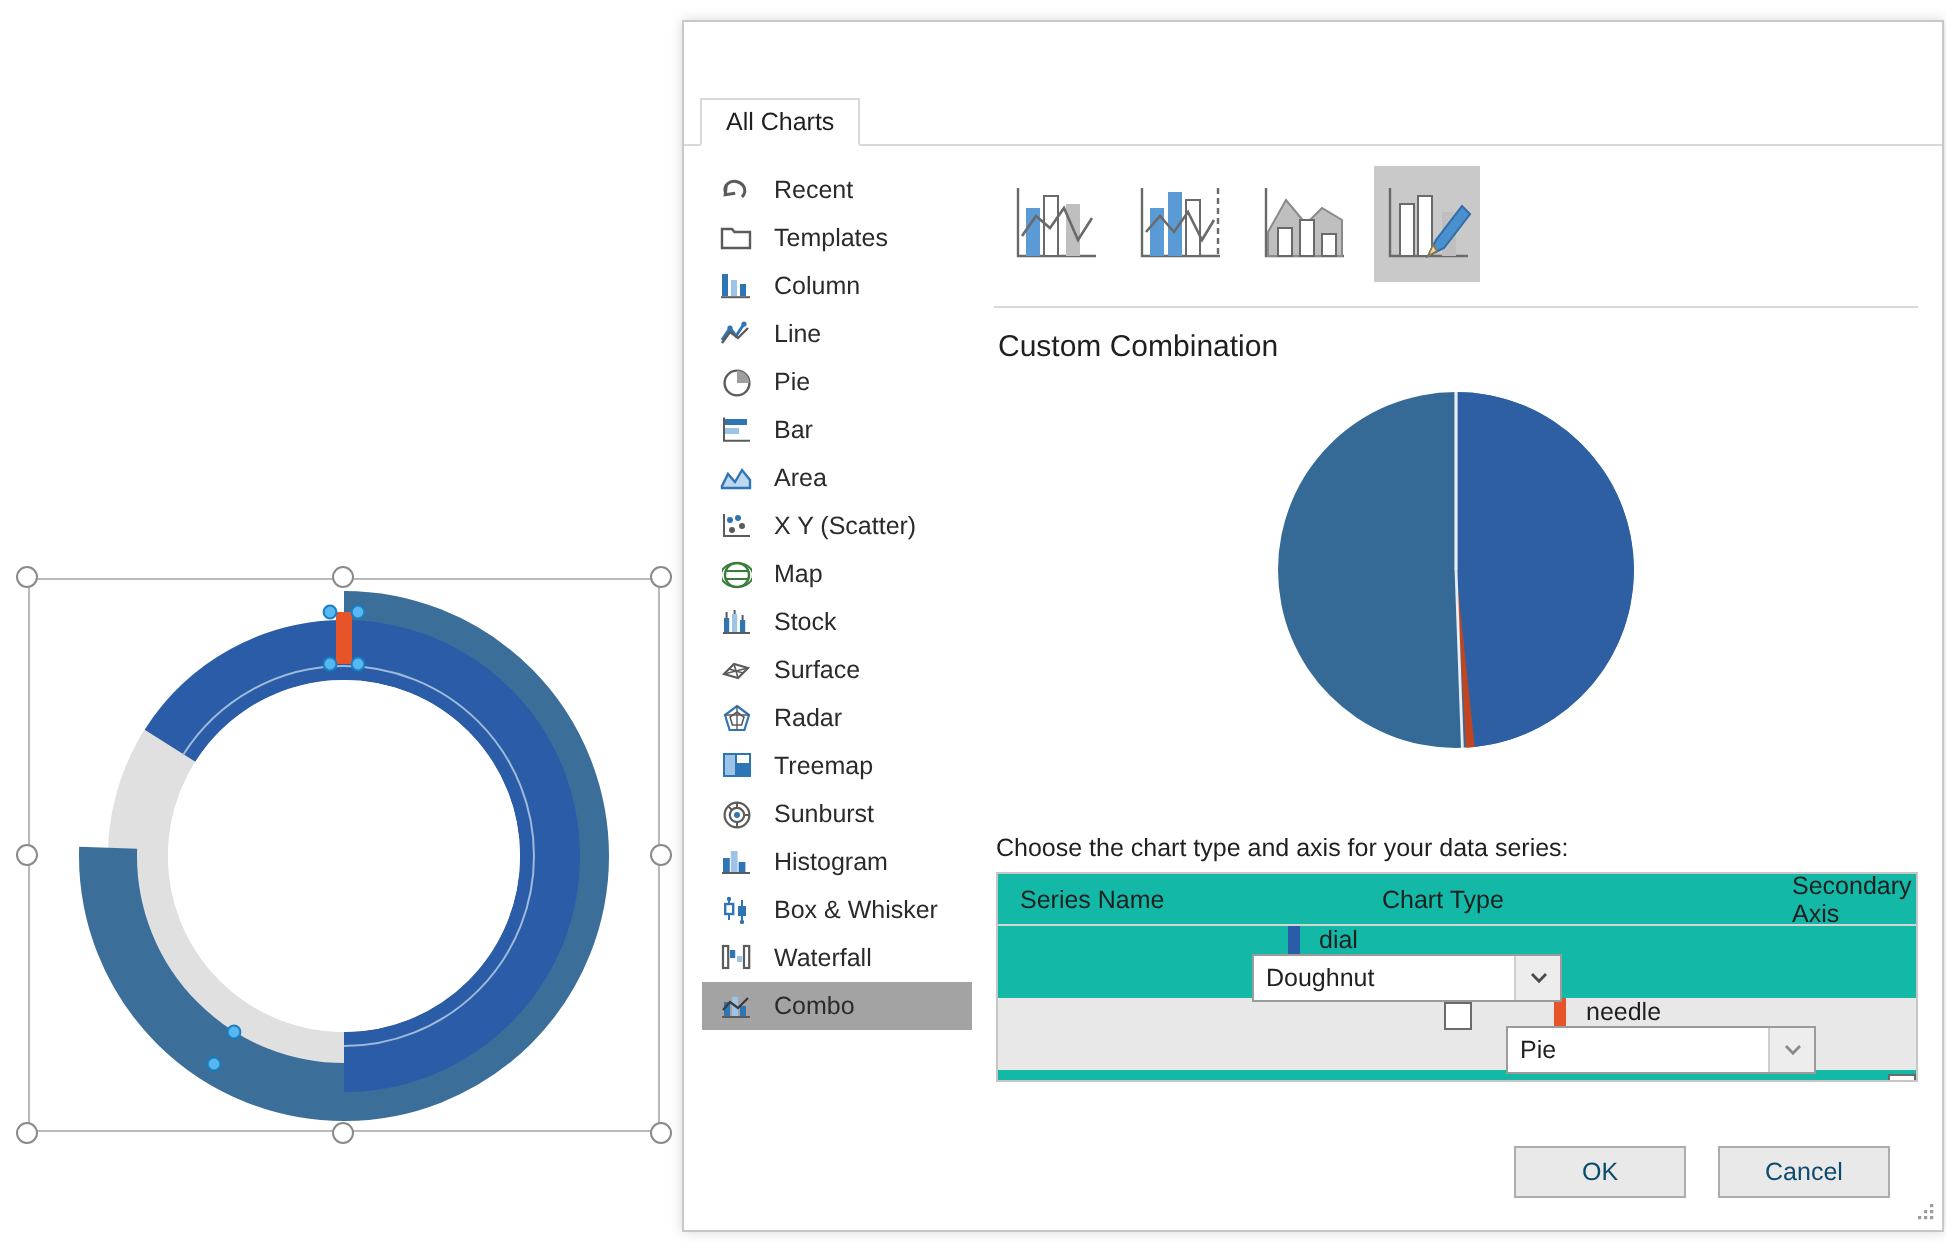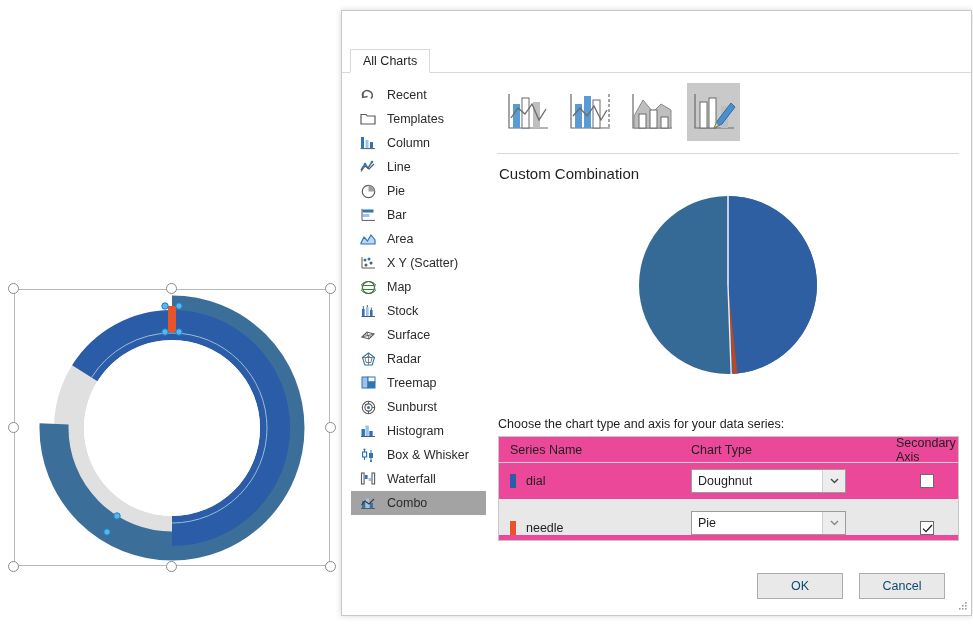--- a/index.html
+++ b/index.html
@@ -60,27 +60,27 @@
   #thumb-row{position:absolute;left:4px;top:0;height:62px;display:flex;gap:9px;}
   .thumb{width:53px;height:58px;display:flex;align-items:center;justify-content:center;cursor:default;box-sizing:border-box;}
   .thumb.selected{background:#c9c9c9;}
   #preview-divider{position:absolute;left:0;right:0;top:70px;height:1px;background:#d9d9d9;}
   #preview-title{position:absolute;left:2px;top:82px;font-size:15px;color:#1f1f1f;}
   #preview-area{position:absolute;left:0;right:0;top:106px;height:220px;}
   #preview-pie{position:absolute;left:50%;top:0;transform:translateX(-50%);}
 
   
   #series-label{position:absolute;left:1px;bottom:120px;font-size:12.5px;color:#1f1f1f;}
-  #series-table{position:absolute;left:1px;right:0;bottom:10px;height:105px;border:1px solid #c6c6c6;box-sizing:border-box;background:#ec4899;overflow:hidden;}
+  #series-table{position:absolute;left:1px;right:0;bottom:10px;height:105px;border:1px solid #c6c6c6;box-sizing:border-box;background:#14b8a6;overflow:hidden;}
   #series-head{display:flex;height:25px;align-items:center;border-bottom:1px solid #d4d4d4;}
   .col-name{width:192px;padding-left:11px;box-sizing:border-box;}
   .col-type{width:205px;box-sizing:border-box;}
   .col-axis{flex:1;display:flex;justify-content:center;box-sizing:border-box;}
   #series-head .col-name,#series-head .col-type,#series-head .col-axis{font-size:12.5px;color:#1f1f1f;}
-  .series-row{display:flex;align-items:center;height:36px;}
+  .series-row{display:flex;align-items:center;height:36px;flex-direction:column;}
   .series-row.alt{background:#e8e8e8;align-items:flex-end;}
   .swatch{width:6px;height:14px;margin-right:10px;flex:0 0 6px;}
   .series-name-cell{display:flex;align-items:center;width:192px;padding-left:11px;box-sizing:border-box;}
   .series-name{font-size:12.5px;color:#1f1f1f;}
   .combo{
     position:relative;width:155px;height:24px;border:1px solid #9b9b9b;background:#fff;
     box-sizing:border-box;display:flex;align-items:center;cursor:default;
   }
   .combo-value{padding-left:6px;font-size:12.5px;color:#1f1f1f;}
   .combo-arrow{

